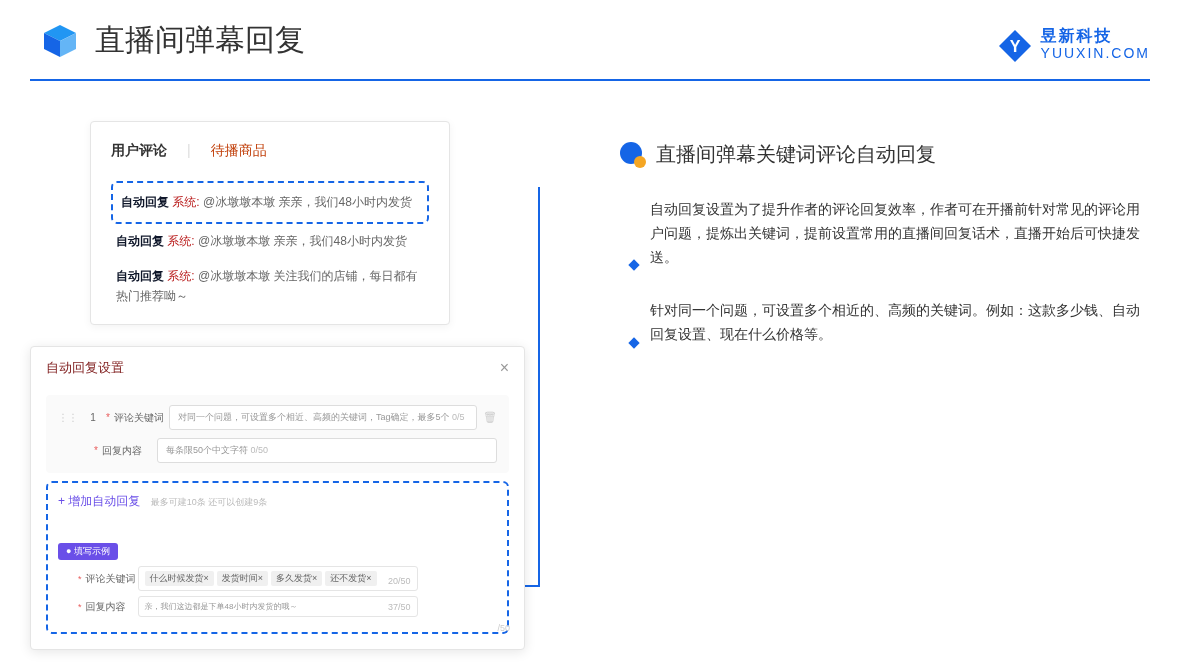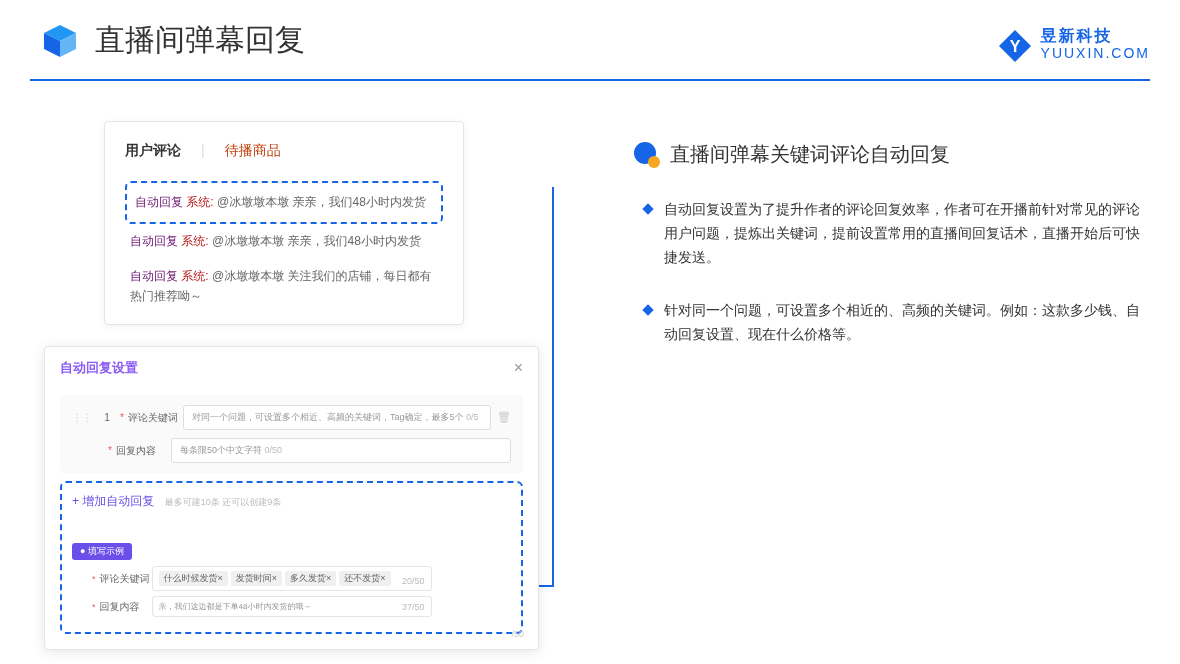--- a/index.html
+++ b/index.html
@@ -6,64 +6,64 @@
 body{width:1180px;height:664px;background:#fff;position:relative;overflow:hidden}
 .header{display:flex;align-items:center;padding:20px 40px 10px 40px}
 .header-icon{width:40px;height:40px;margin-right:15px;display:flex;align-items:center;justify-content:center}
 .page-title{font-size:30px;font-weight:500;color:#333}
 .brand{position:absolute;top:28px;right:30px;display:flex;align-items:center}
 .brand-icon{width:36px;height:36px;margin-right:8px}
 .brand-text{display:flex;flex-direction:column;justify-content:center}
 .brand-name{font-size:16px;color:#1565e6;font-weight:700;letter-spacing:2px;line-height:1}
 .brand-sub{font-size:14px;color:#1565e6;letter-spacing:2px;line-height:1.4}
 .divider{height:2px;background:#1565e6;margin:8px 30px 0 30px}
-.content{display:flex;padding:40px 30px 20px 44px}
+.content{display:flex;padding:40px 30px 20px 30px}
 .left-panel{width:520px;position:relative}
 .comment-card{background:#fff;border:1px solid #e5e5e5;border-radius:4px;padding:20px 20px 10px 20px;margin-left:60px;width:360px;box-shadow:0 2px 8px rgba(0,0,0,.05)}
 .tabs{display:flex;gap:20px;font-size:14px;margin-bottom:15px}
 .tab{color:#c2410c;padding-bottom:6px}
 .tab.active{color:#333;font-weight:600}
 .tab-sep{color:#ddd}
 .comment-item{font-size:12px;color:#666;padding:8px 5px;line-height:1.6}
 .comment-item.highlight{border:2px dashed #1565e6;border-radius:6px;padding:10px 8px}
-.reply-tag{color:#701a75;font-weight:400}
+.reply-tag{color:#0f172a;font-weight:700}
 .sys-tag{color:#b91c1c}
 .settings-card{background:#fff;border:1px solid #e5e5e5;border-radius:4px;box-shadow:0 2px 12px rgba(0,0,0,.1);position:absolute;top:225px;left:0;width:495px;padding:12px 15px 15px 15px}
 .settings-header{display:flex;justify-content:space-between;align-items:center;margin-bottom:18px}
-.settings-title{font-size:13px;font-weight:700;color:#8b5cf6}
+.settings-title{font-size:13px;font-weight:400;color:#7f1d1d}
 .close-btn{color:#999;font-size:16px;cursor:pointer}
 .form-section{background:#fafafa;padding:10px 12px;border-radius:4px;margin-bottom:8px;position:relative}
 .form-row{display:flex;align-items:center;margin-bottom:8px;font-size:10px}
 .form-row:last-child{margin-bottom:0}
 .row-handle{color:#ccc;font-size:10px;margin-right:6px}
 .row-num{width:18px;text-align:center;color:#666;margin-right:4px}
 .req{color:#e85d5d;margin-right:4px}
 .form-label{width:55px;color:#666;font-size:10px}
 .form-input{flex:1;border:1px solid #ddd;border-radius:3px;padding:5px 8px;font-size:9px;color:#999;background:#fff}
 .tag-chip{background:#f0f0f0;padding:1px 5px;border-radius:2px;font-size:9px;color:#666}
 .counter{color:#bbb;font-size:9px;margin-left:auto}
 .trash{color:#ccc;font-size:11px;margin-left:6px}
 .dashed-box{border:2px dashed #1565e6;border-radius:6px;padding:8px 10px 10px 10px;margin-top:4px}
 .add-link{color:#6a4fe8;font-size:12px;margin-bottom:24px;display:inline-block}
 .hint{color:#bbb;font-size:9px;margin-left:6px}
 .example-badge{background:#6a4fe8;color:#fff;font-size:9px;padding:2px 8px;border-radius:3px;display:inline-block;margin-bottom:6px}
 .example-row{display:flex;align-items:center;margin-bottom:5px;padding-left:20px;font-size:9px}
 .example-row .form-label{width:52px}
 .example-input{flex:1;border:1px solid #e5e5e5;border-radius:3px;padding:4px 6px;font-size:8px;color:#999;background:#fff;display:flex;align-items:flex-end;gap:3px;max-width:280px}
-.scroll-fade{position:absolute;bottom:10px;right:14px;font-size:9px;color:#ccc}
+.scroll-fade{position:absolute;bottom:16px;right:14px;font-size:9px;color:#ccc}
 .connector{position:absolute;pointer-events:none}
 .c1{border-right:2px solid #1565e6;border-bottom:2px solid #1565e6;top:66px;left:420px;width:90px;height:400px}
 .right-panel{flex:1;padding-left:70px;padding-top:20px}
 .section-head{display:flex;align-items:flex-end;margin-bottom:30px}
 .dot-icon{position:relative;width:26px;height:26px;margin-right:10px}
 .dot-blue{width:22px;height:22px;background:#1565e6;border-radius:50%;position:absolute;top:0;left:0}
 .dot-orange{width:12px;height:12px;background:#f5a623;border-radius:50%;position:absolute;bottom:0;right:0}
 .section-title{font-size:20px;color:#333;font-weight:500}
 .bullet-list{padding-left:10px}
-.bullet-item{display:flex;align-items:flex-start;margin-bottom:30px;font-size:14px;color:#333;line-height:1.7}
+.bullet-item{display:flex;align-items:flex-end;margin-bottom:30px;font-size:14px;color:#333;line-height:1.7}
 .diamond{width:8px;height:8px;background:#1565e6;transform:rotate(45deg);margin-right:12px;margin-top:7px;flex-shrink:0}
 .bullet-text{flex:1}
 </style>
 </head>
 <body>
 
 <div class="header">
   <div class="header-icon">
     <svg width="40" height="40" viewBox="0 0 40 40">
         <polygon points="20,4 36,12 20,20 4,12" fill="#2196f3"></polygon>

